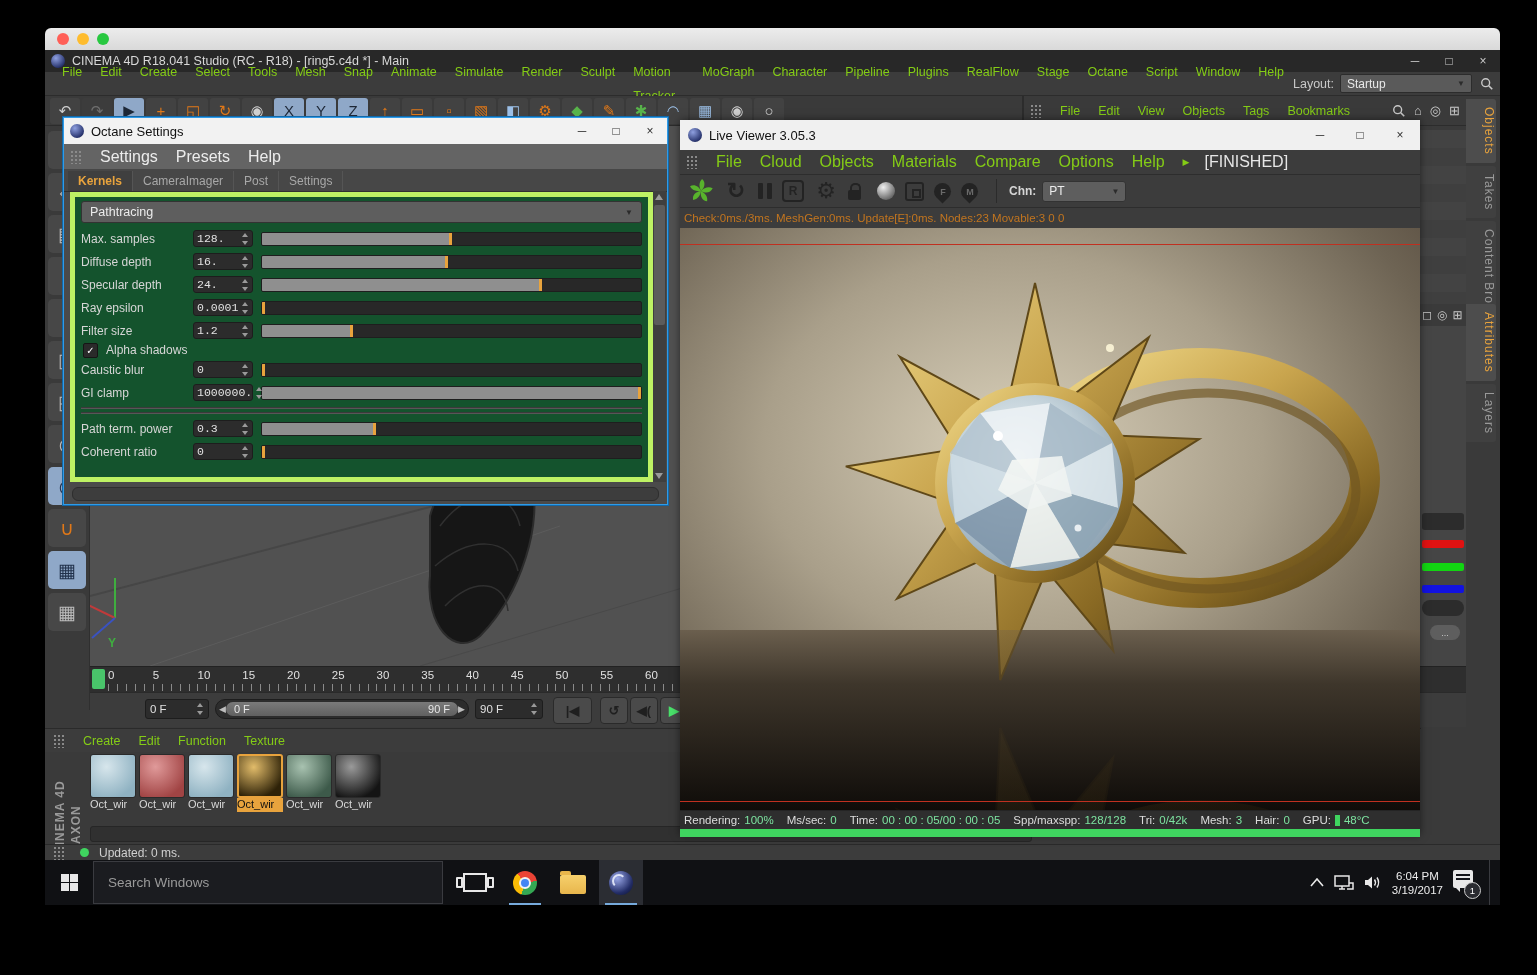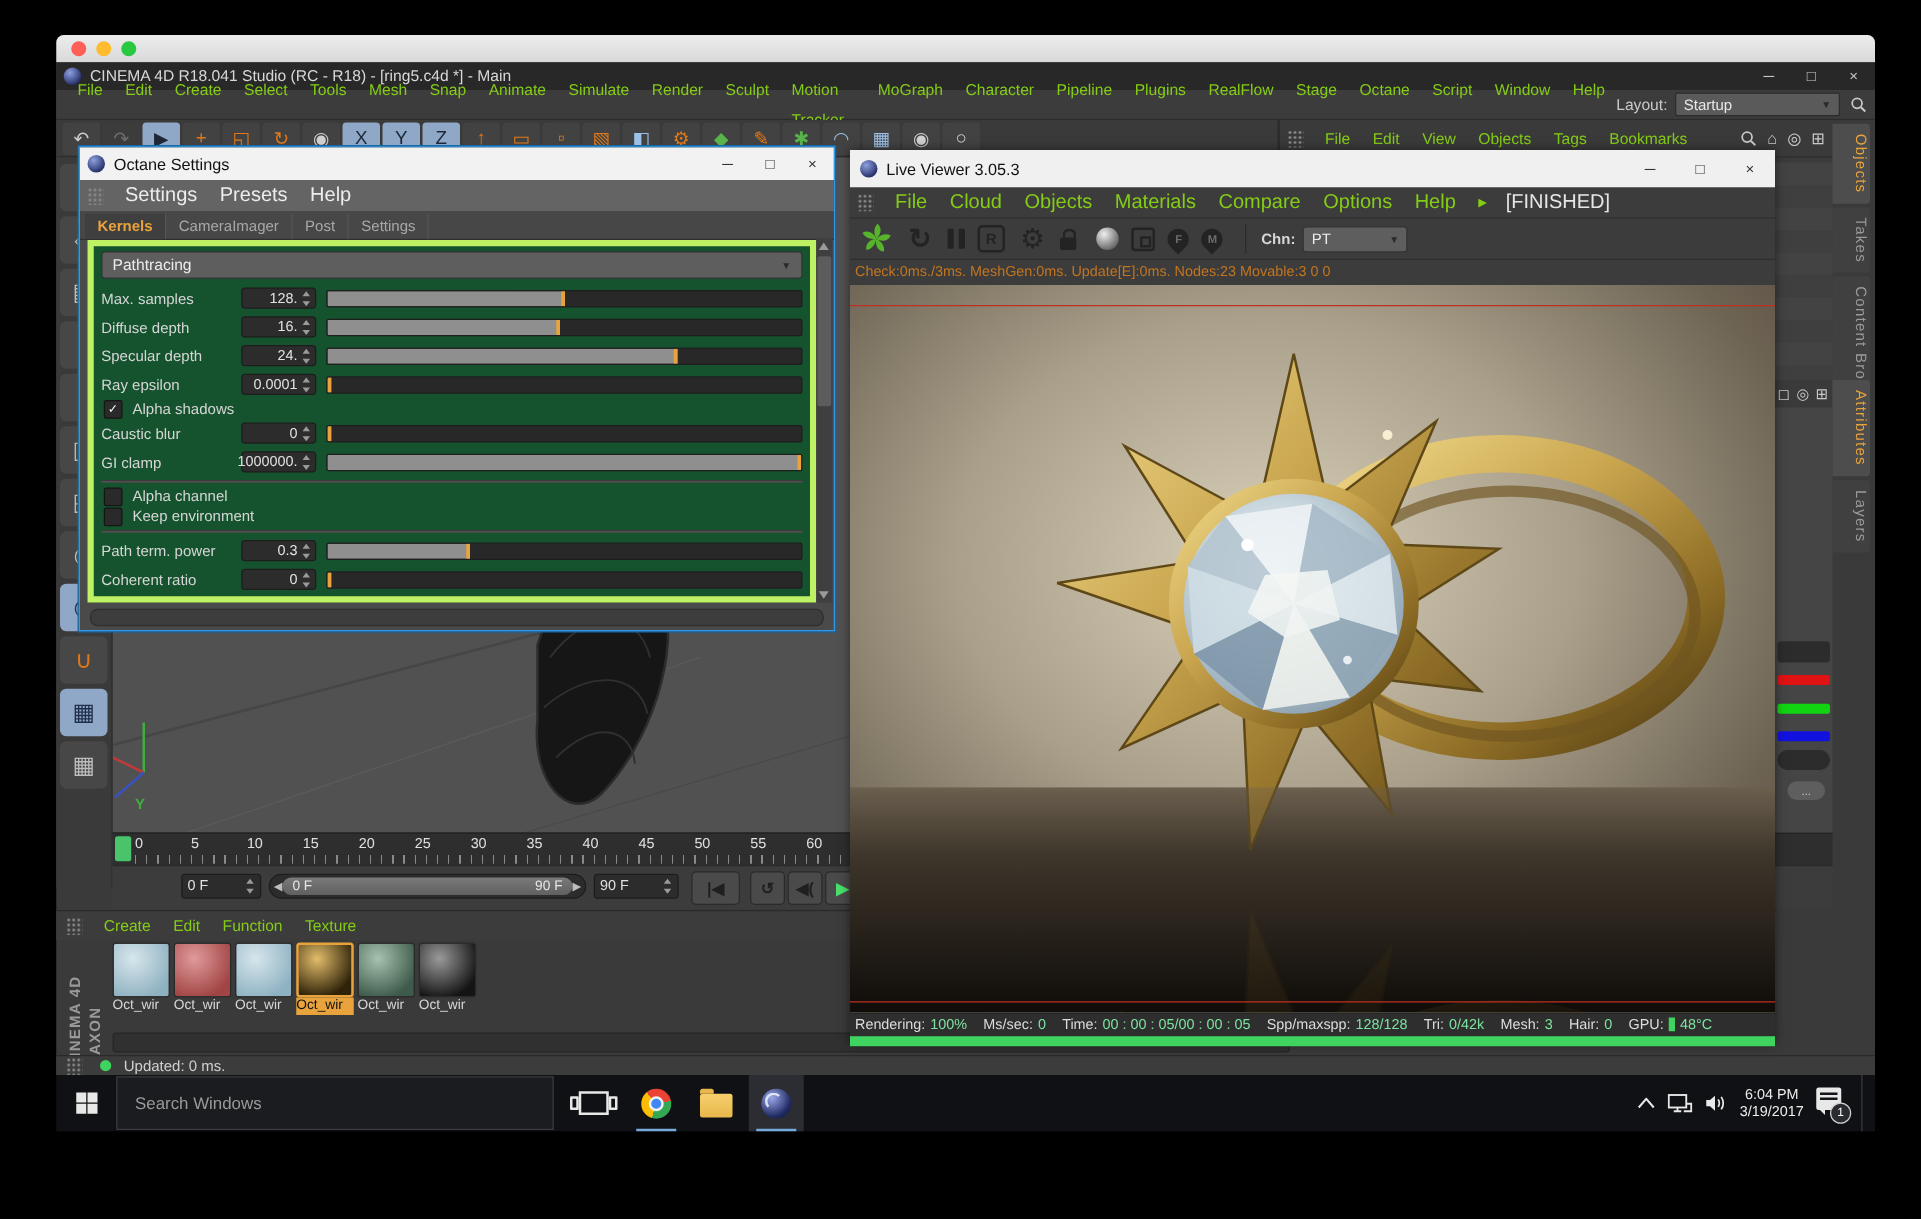--- a/index.html
+++ b/index.html
@@ -116,22 +116,22 @@
   .dlg-tabs{height:22px;background:#474747;border-bottom:1px solid #303030;display:flex;align-items:flex-end;padding-left:4px;}
   .dtab{padding:3px 10px;font-size:12px;color:#a8a8a8;border-right:1px solid #555;}
   .dtab.active{color:#e8a33d;font-weight:bold;background:#3f3f3f;}
   .dlg-body{position:relative;height:290px;margin:0 14px 0 6px;background:#14532d;border:5px solid #bef264;
             padding:4px 6px;box-sizing:border-box;overflow:hidden;}
   .kernel-dd{height:20px;background:#5e5e5e;border:1px solid #333;border-radius:3px;display:flex;align-items:center;
              justify-content:space-between;padding:0 8px;color:#ececec;font-size:12.5px;margin-bottom:4px;}
   .prow{height:23px;display:flex;align-items:center;}
   .plabel{width:112px;font-size:12px;color:#d6d6d6;flex:none;}
   .pfield{width:60px;height:17px;background:#2c2c2c;border:1px solid #1d1d1d;border-radius:3px;display:flex;
-          align-items:center;justify-content:flex-end;padding:0 3px;box-sizing:border-box;color:#e2e2e2;
-          font-size:11.5px;flex:none;margin-right:8px;}
+          align-items:center;justify-content:space-between;padding:0 3px;box-sizing:border-box;color:#e2e2e2;
+          font-size:11.5px;flex:none;margin-right:8px;font-family:Liberation Mono, monospace;}
   .ptrack{flex:1;height:12px;background:#282828;border:1px solid #1e1e1e;border-radius:2px;overflow:hidden;}
   .pfill{height:100%;background:#8f8f8f;border-right:3px solid #e8a33d;box-sizing:border-box;}
   .chkrow{height:16px;display:flex;align-items:center;gap:8px;font-size:12px;color:#d6d6d6;}
   .chk{width:13px;height:13px;background:#2a2a2a;border:1px solid #151515;border-radius:2px;margin-left:2px;
        display:flex;align-items:center;justify-content:center;color:#fff;font-size:10px;}
   .chk.on::after{content:"✓";}
   .dsep{height:1px;background:#3a3a3a;border-bottom:1px solid #575757;margin:3px 0;}
   .dscroll{position:absolute;right:1px;top:73px;width:13px;height:291px;background:#3f3f3f;}
   .sarr{position:absolute;left:2px;width:0;height:0;border-left:4.5px solid transparent;border-right:4.5px solid transparent;}
   .sarr.up{top:3px;border-bottom:6px solid #9a9a9a;}
@@ -563,20 +563,30 @@
             <span class="plabel">Ray epsilon</span>
             <span class="pfield">
               <span>0.0001</span>
               <span class="updown"></span>
             </span>
             <span class="ptrack">
               <span class="pfill" style="display: block; width: 0%;"></span>
             </span>
           </div>
 
+          <div class="prow">
+            <span class="plabel">Filter size</span>
+            <span class="pfield">
+              <span>1.2</span>
+              <span class="updown"></span>
+            </span>
+            <span class="ptrack">
+              <span class="pfill" style="display: block; width: 24%;"></span>
+            </span>
+          </div>
 
       </div>
       <div>
 
           <div class="chkrow">
             <span class="chk on"></span>
             <span>Alpha shadows</span>
           </div>
 
       </div>
@@ -599,33 +609,20 @@
               <span>1000000.</span>
               <span class="updown"></span>
             </span>
             <span class="ptrack">
               <span class="pfill" style="display: block; width: 100%;"></span>
             </span>
           </div>
 
       </div>
       <div class="dsep"></div>
-      <div>
-
-          <div class="chkrow">
-            <span class="chk"></span>
-            <span>Alpha channel</span>
-          </div>
-
-          <div class="chkrow">
-            <span class="chk"></span>
-            <span>Keep environment</span>
-          </div>
-
-      </div>
       <div class="dsep"></div>
       <div>
 
           <div class="prow">
             <span class="plabel">Path term. power</span>
             <span class="pfield">
               <span>0.3</span>
               <span class="updown"></span>
             </span>
             <span class="ptrack">

